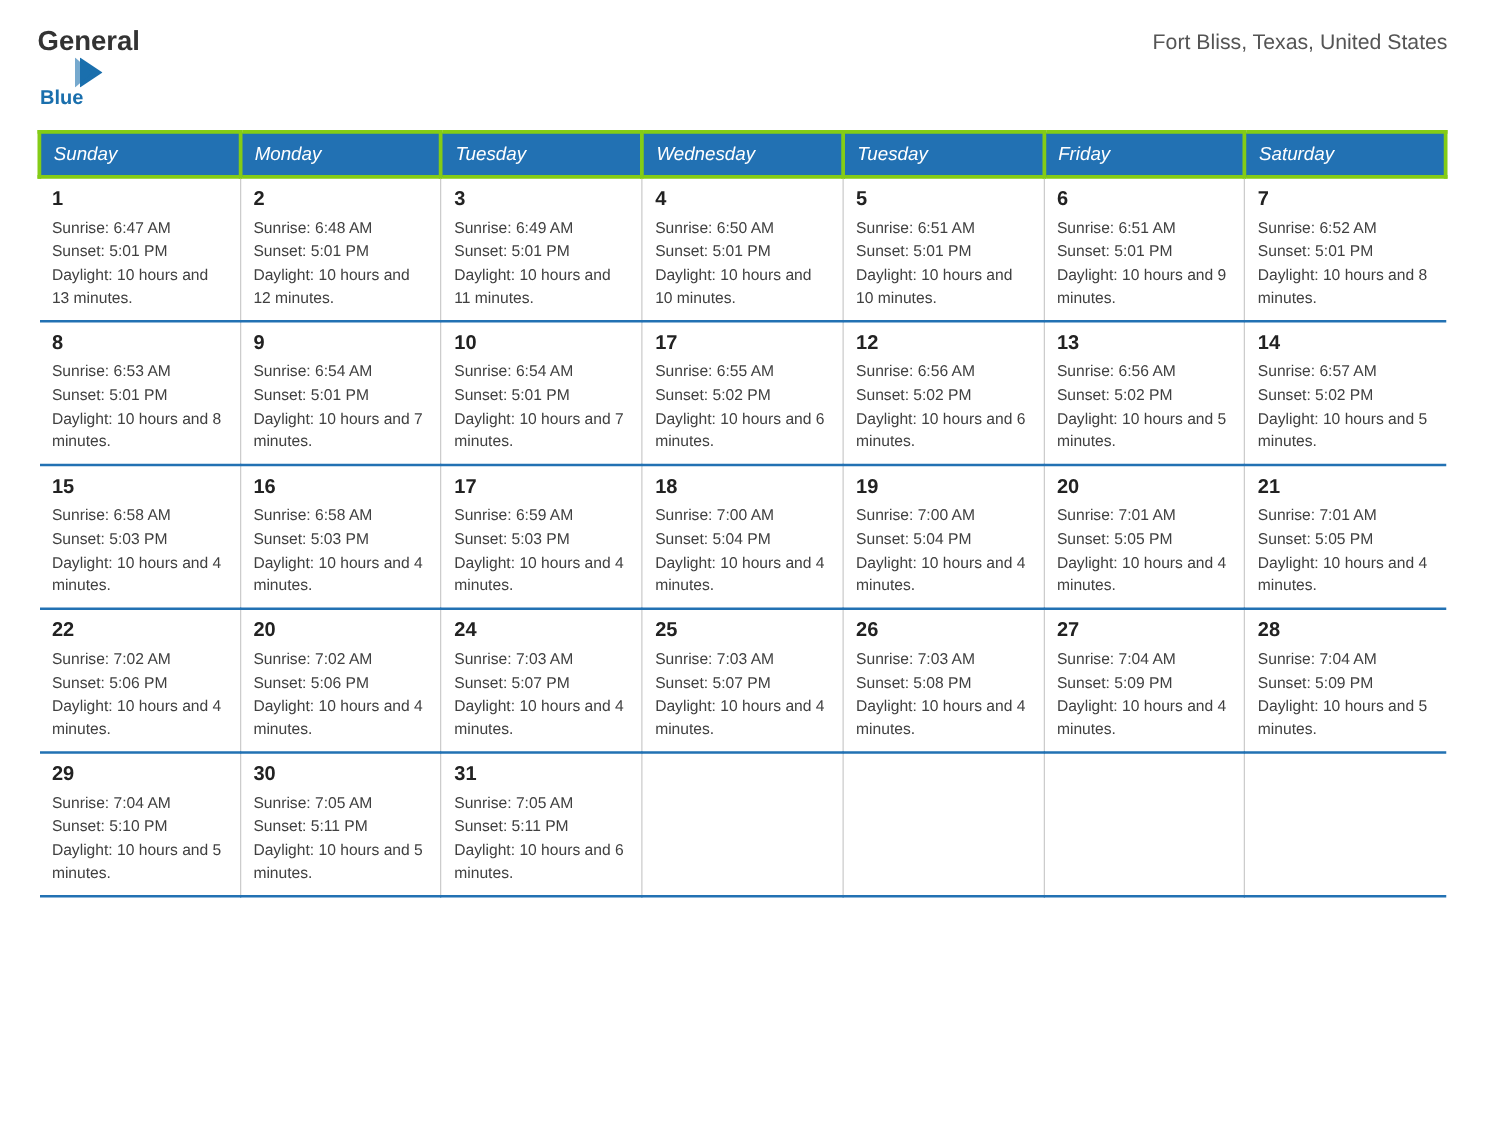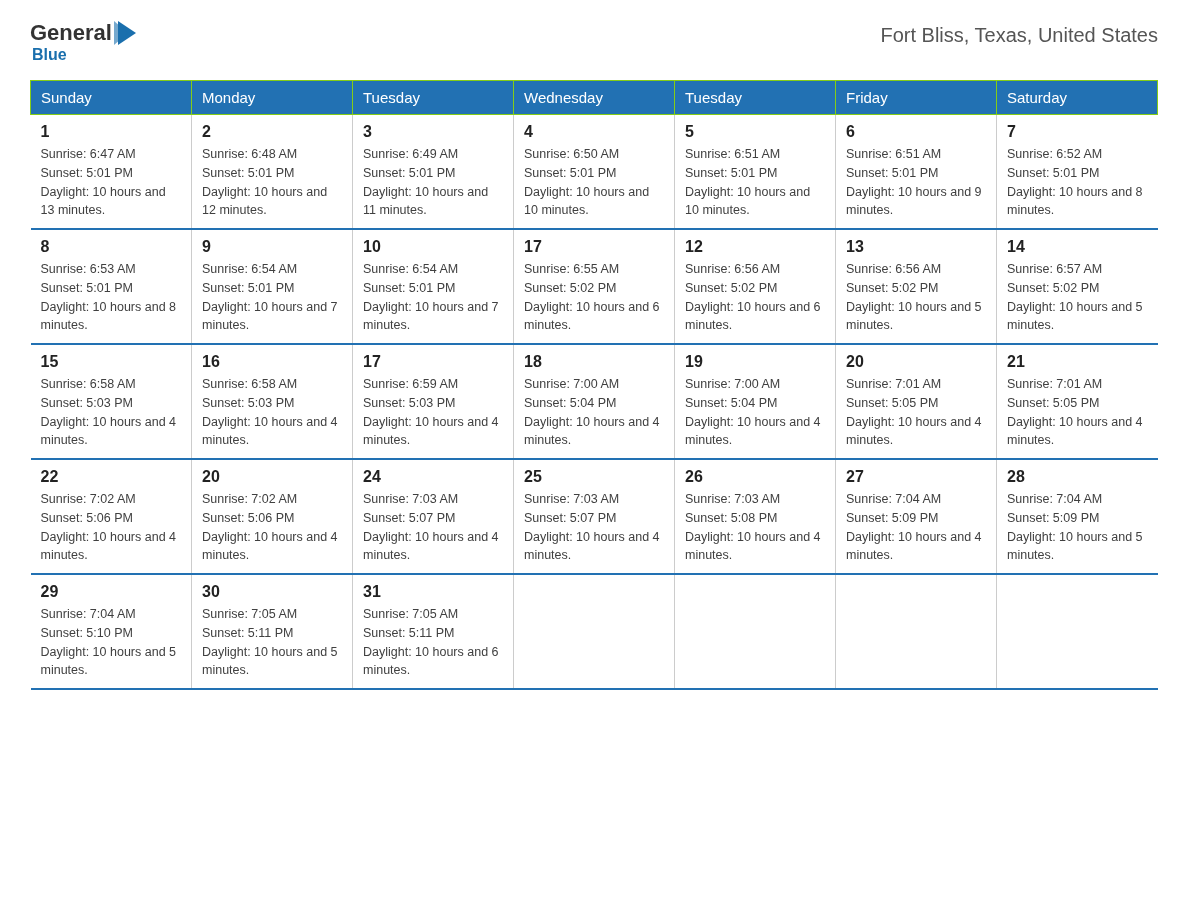--- a/index.html
+++ b/index.html
@@ -16,50 +16,52 @@
       align-items: flex-start;
       margin-bottom: 10px;
     }
     .logo-wrapper {
       display: flex;
       flex-direction: column;
     }
     .logo-line1 {
       display: flex;
       align-items: center;
+      flex-direction: column;
     }
     .title-block {
       text-align: right;
     }
     .page-title {
       font-size: 52px;
       font-weight: 300;
       color: #222;
       line-height: 1.1;
     }
     .page-subtitle {
-      font-size: 20px;
+      font-size: 17px;
       color: #555;
       margin-top: 4px;
     }
     .calendar {
       width: 100%;
       border-collapse: collapse;
       margin-top: 16px;
     }
     .calendar thead tr {
       background-color: #2271b3;
     }
     .calendar thead th {
       color: #fff;
       font-size: 15px;
       font-weight: normal;
       padding: 8px 10px;
       text-align: left;
-      border: 1px solid #84cc16;
+      border: 3px solid #84cc16;
+      font-style: italic;
     }
     .calendar tbody tr {
       border-bottom: 2px solid #2271b3;
     }
     .calendar tbody td {
       vertical-align: top;
       padding: 8px 10px;
       font-size: 13px;
       color: #333;
       border-right: 1px solid #ccc;

